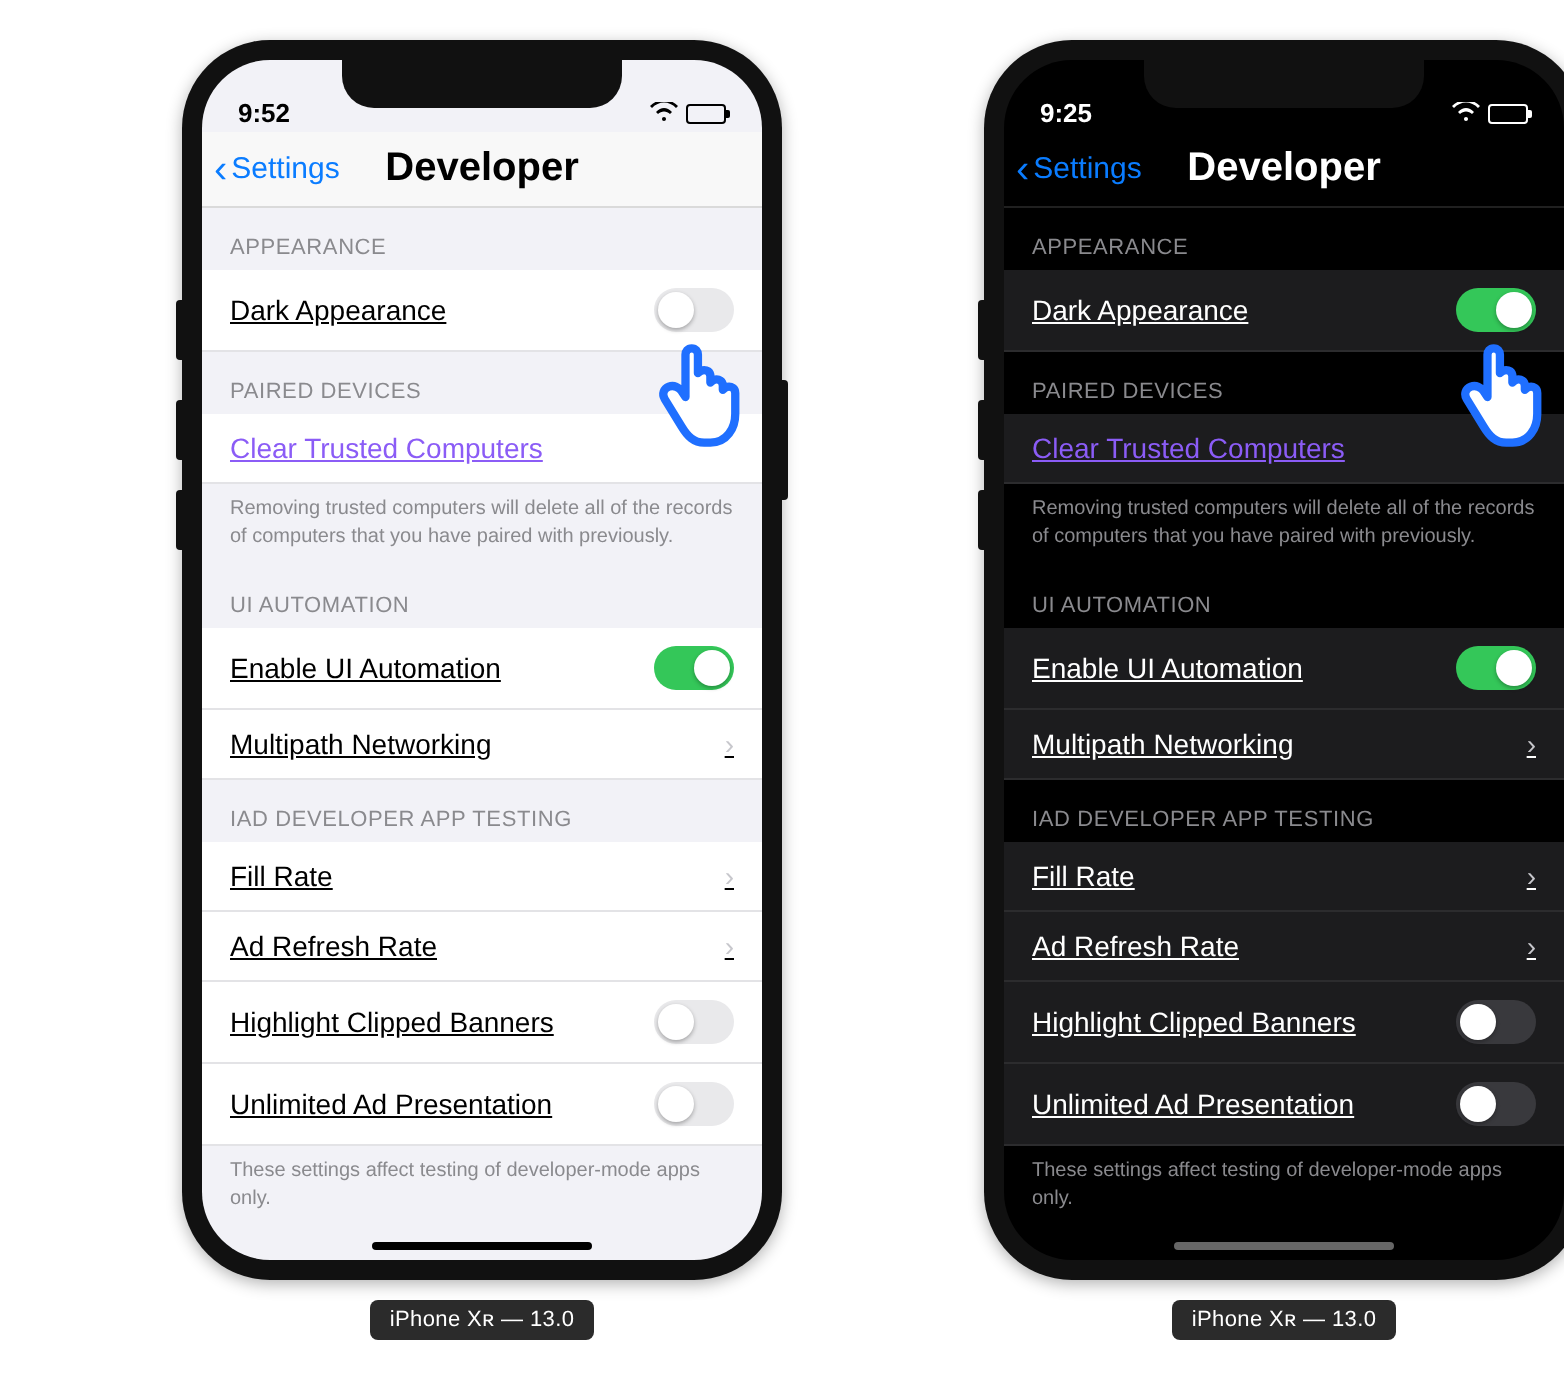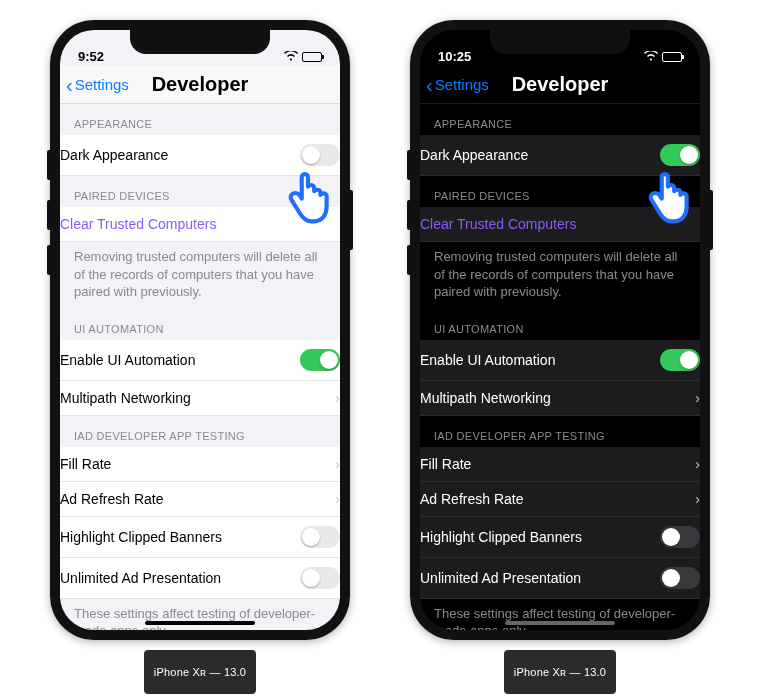--- a/index.html
+++ b/index.html
@@ -9,21 +9,21 @@
     width: 782px;
     height: 700px;
     position: relative;
   }
   .stage {
     display: flex;
     gap: 60px;
     padding: 20px 50px;
     align-items: flex-start;
   }
-  .phone-col { display:flex; flex-direction:column; align-items:center; }
+  .phone-col { display:flex; flex-direction:column; align-items:center;margin-left:41px; }
   .phone {
     width: 300px;
     height: 620px;
     background: #111;
     border-radius: 44px;
     padding: 10px;
     position: relative;
     box-shadow: 0 2px 8px rgba(0,0,0,.3);
   }
   
@@ -113,32 +113,33 @@
   }
 
   .section-header {
     font-size:11px;
     letter-spacing:.3px;
     color:#8a8a8e;
     padding:14px 14px 5px;
     text-transform:uppercase;
   }
   .section-footer {
-    font-size:13px;
+    font-size:10px;
     color:#8a8a8e;
     padding:6px 14px 8px;
     line-height:1.35;
   }
 
   .row {
     display:flex;
     align-items:center;
     justify-content:space-between;
-    padding:9px 0;
+    padding:9px 14px;
     min-height:34px;
+    text-decoration:underline;
   }
   .light .row { background:#fff; border-bottom:0.5px solid #e3e3e6; }
   .dark  .row { background:#1c1c1e; border-bottom:0.5px solid #2c2c2e; }
   .row.link { color:#8b5cf6; }
   .row .label { font-size:14px; }
   .chevron-right { color:#c7c7cc; font-size:14px; }
 
   .switch {
     width:40px; height:22px;
     border-radius:11px;
@@ -167,21 +168,21 @@
     border-radius:2px;
   }
   .light .home-indicator { background:#000; }
   .dark  .home-indicator { background:#666; }
 
   .caption {
     margin-top:10px;
     background:#2b2b2b;
     color:#fff;
     font-size:11px;
-    padding:16px 10px;
+    padding:4px 10px;
     border-radius:4px;
     letter-spacing:.2px;
   }
 
   
   .hand {
     position:absolute;
     width:50px; height:56px;
     z-index:20;
   }
@@ -285,21 +286,21 @@
     </div>
     <div class="caption">iPhone Xʀ — 13.0</div>
   </div>
 
   <div class="phone-col">
     <div class="phone dark">
       <div class="screen">
         <div class="notch"></div>
 
         <div class="statusbar">
-          <span>10:25</span>
+          <span>9:25</span>
           <div class="status-right">
             <span>
               <svg width="14" height="10" viewBox="0 0 14 10">
                   <path d="M7 9.5c.6 0 1-.4 1-1s-.4-1-1-1-1 .4-1 1 .4 1 1 1zM4 6c.8-.8 1.9-1.3 3-1.3S9.2 5.2 10 6l1-1C9.7 3.7 8.4 3 7 3S4.3 3.7 3 5l1 1zM1 3C2.7 1.3 4.8.3 7 .3S11.3 1.3 13 3l1-1C12 0 9.6-1 7-1S2 0 0 2l1 1z" fill="currentColor"></path>
                 </svg>
             </span>
             <span class="battery"><span class="battery-fill"></span></span>
           </div>
         </div>
 

